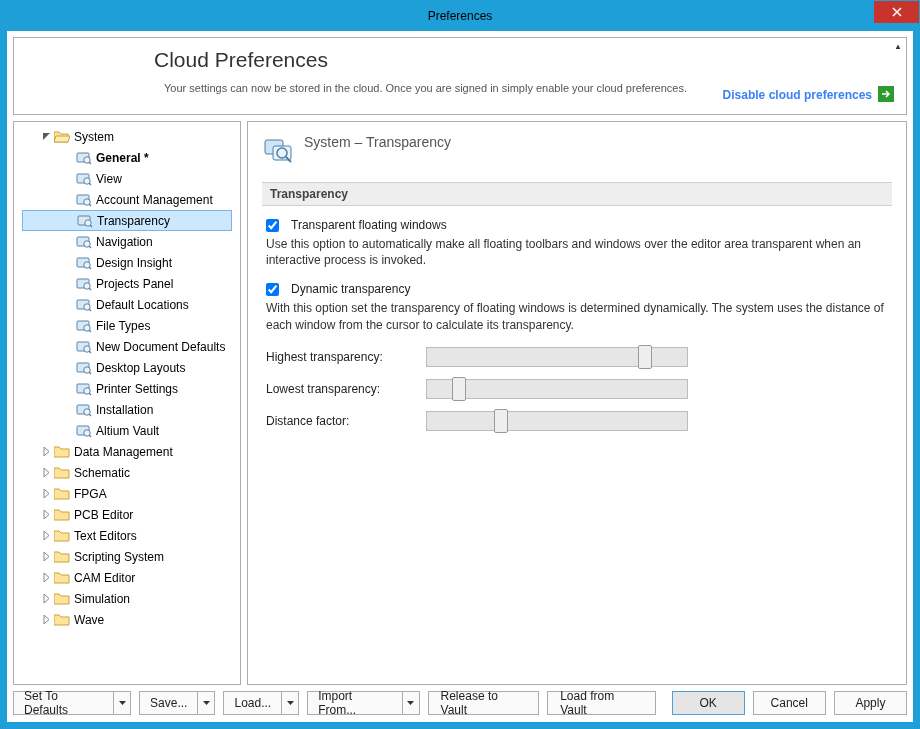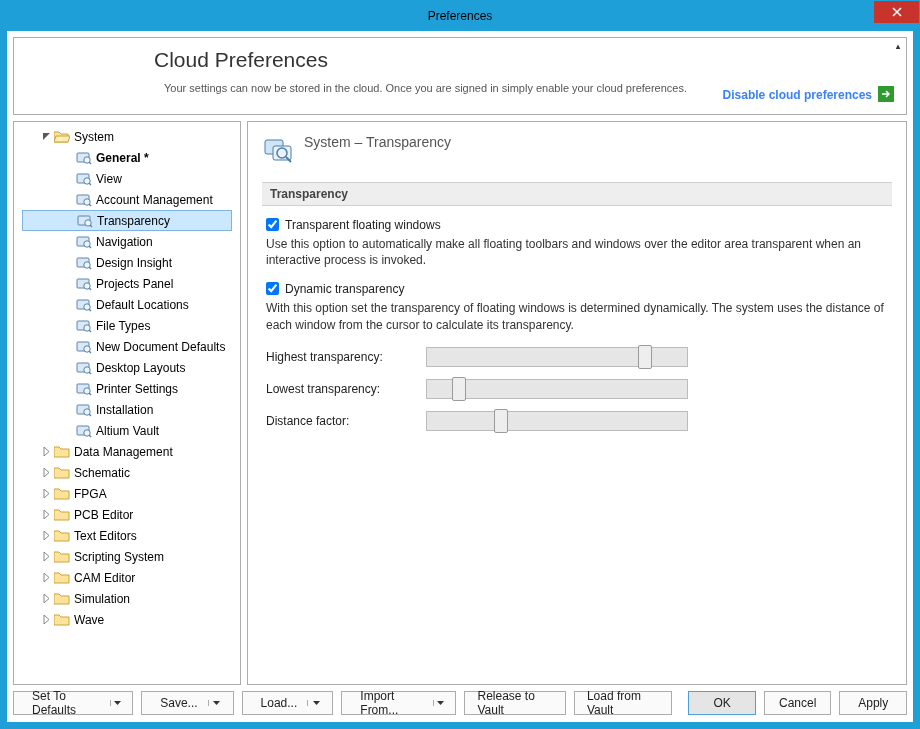--- a/index.html
+++ b/index.html
@@ -28,30 +28,30 @@
   .lbl{padding-left:2px;font-size:12px;color:#000}
   .lbl.bold{font-weight:bold}
   .depth1{padding-left:18px}
   .depth2{padding-left:40px}
   .main{flex:1;border:1px solid #acacac;background:#fff;padding:12px 14px;overflow:auto}
   .mhead{display:flex;align-items:flex-start;gap:10px;margin-bottom:16px}
   .mhead .big{width:32px;height:32px}
   .mhead .htxt{font-size:14px;color:#555}
   .sectionhdr{background:#eee;border-top:1px solid #d0d0d0;border-bottom:1px solid #d0d0d0;padding:4px 8px;font-weight:bold;color:#444;margin-bottom:12px}
   .pad{padding:0 4px}
-  .chkrow{display:flex;align-items:flex-start;gap:6px;margin-bottom:4px}
+  .chkrow{display:flex;align-items:flex-end;gap:12px;margin-bottom:4px}
   .chkrow input{margin:0}
   .desc{color:#333;margin:2px 0 14px 0;line-height:1.35}
   .slrow{display:flex;align-items:center;margin-bottom:12px}
   .slrow .slbl{width:160px;color:#222}
   .slider{position:relative;width:260px;height:18px;background:#e6e6e6;border:1px solid #bcbcbc}
   .thumb{position:absolute;top:-3px;width:12px;height:22px;background:#eeeeee;border:1px solid #9a9a9a;border-radius:2px}
   .footer{display:flex;gap:8px;align-items:center}
   .btn{height:24px;border:1px solid #acacac;background:#fafafa;padding:0 12px;display:flex;align-items:center;justify-content:center;cursor:pointer;font-size:12px;color:#222;box-sizing:border-box}
-  .btn.split{padding:8px}
+  .btn.split{padding:0}
   .btn.split .main-part{padding:0 10px;border-right:1px solid #acacac;height:100%;display:flex;align-items:center}
   .btn.split .dd{width:16px;display:flex;align-items:center;justify-content:center;height:100%}
   .btn.primary{border:1px solid #4da0d6;background:#e5e5e5}
   .spacer{flex:1}
   .btn.dd svg,.btn .dd svg{width:7px;height:7px}
 </style>
 </head>
 <body>
 
 <div class="window">

